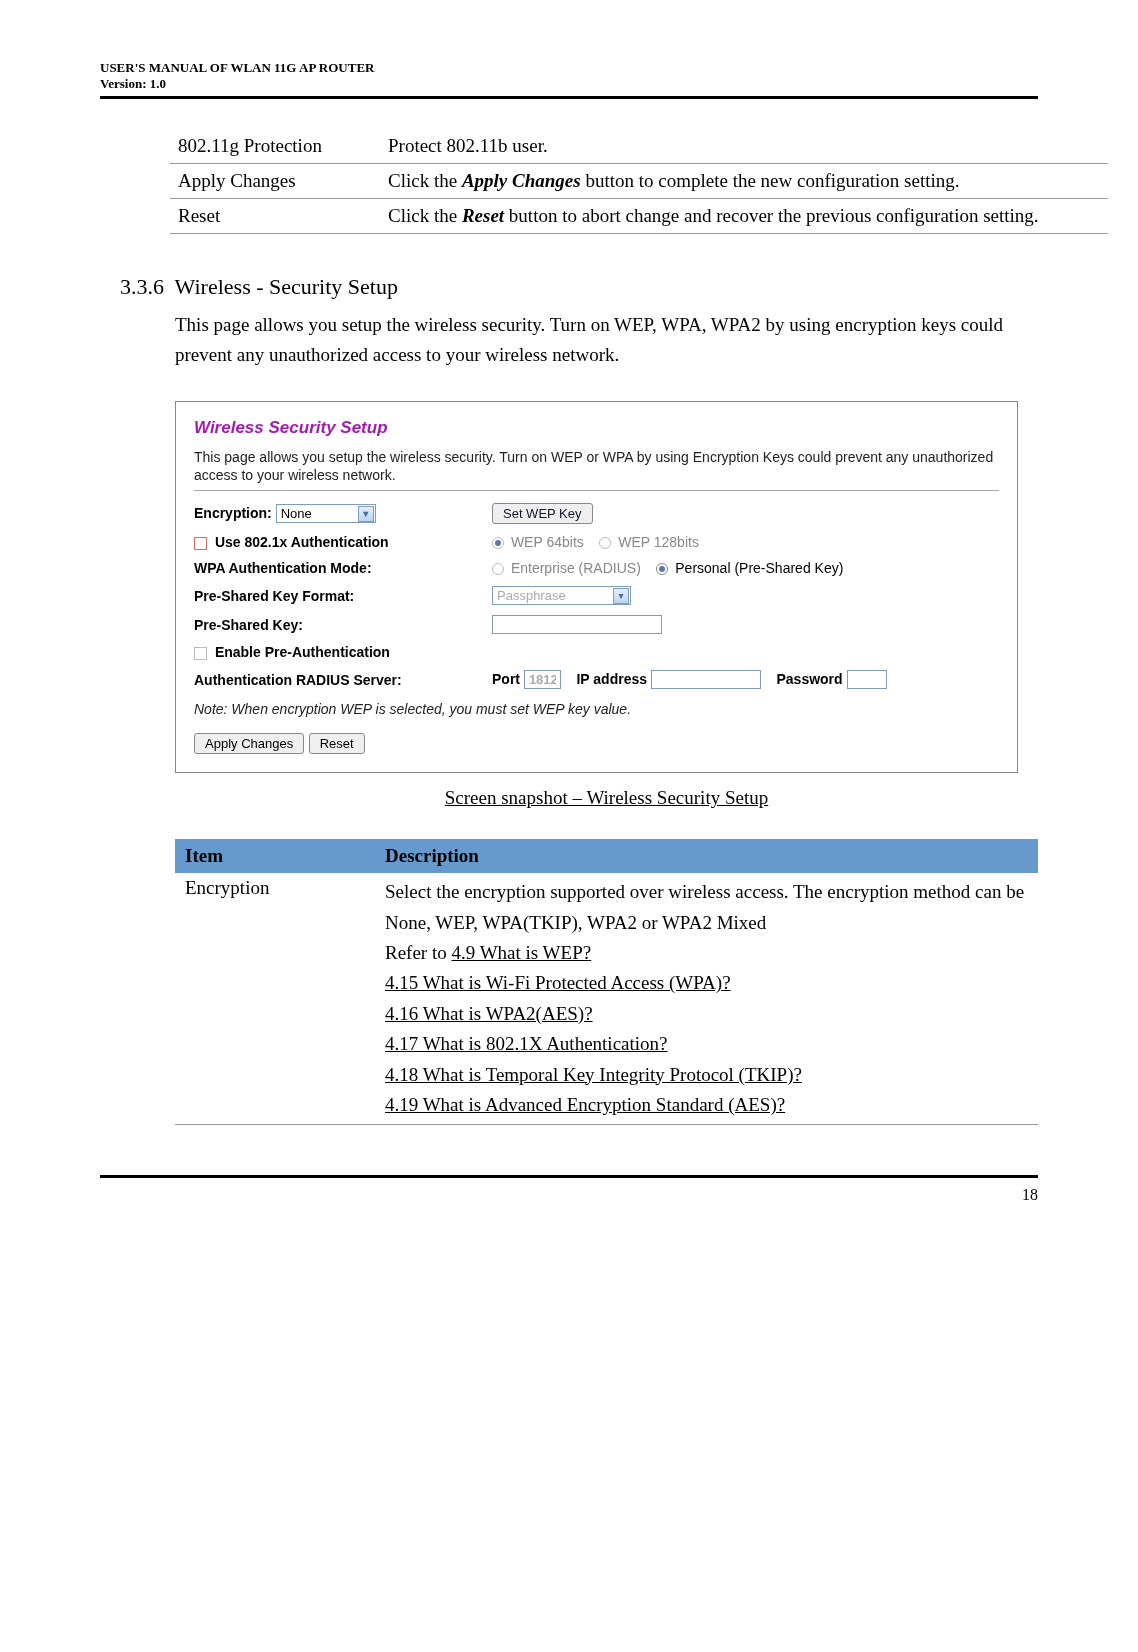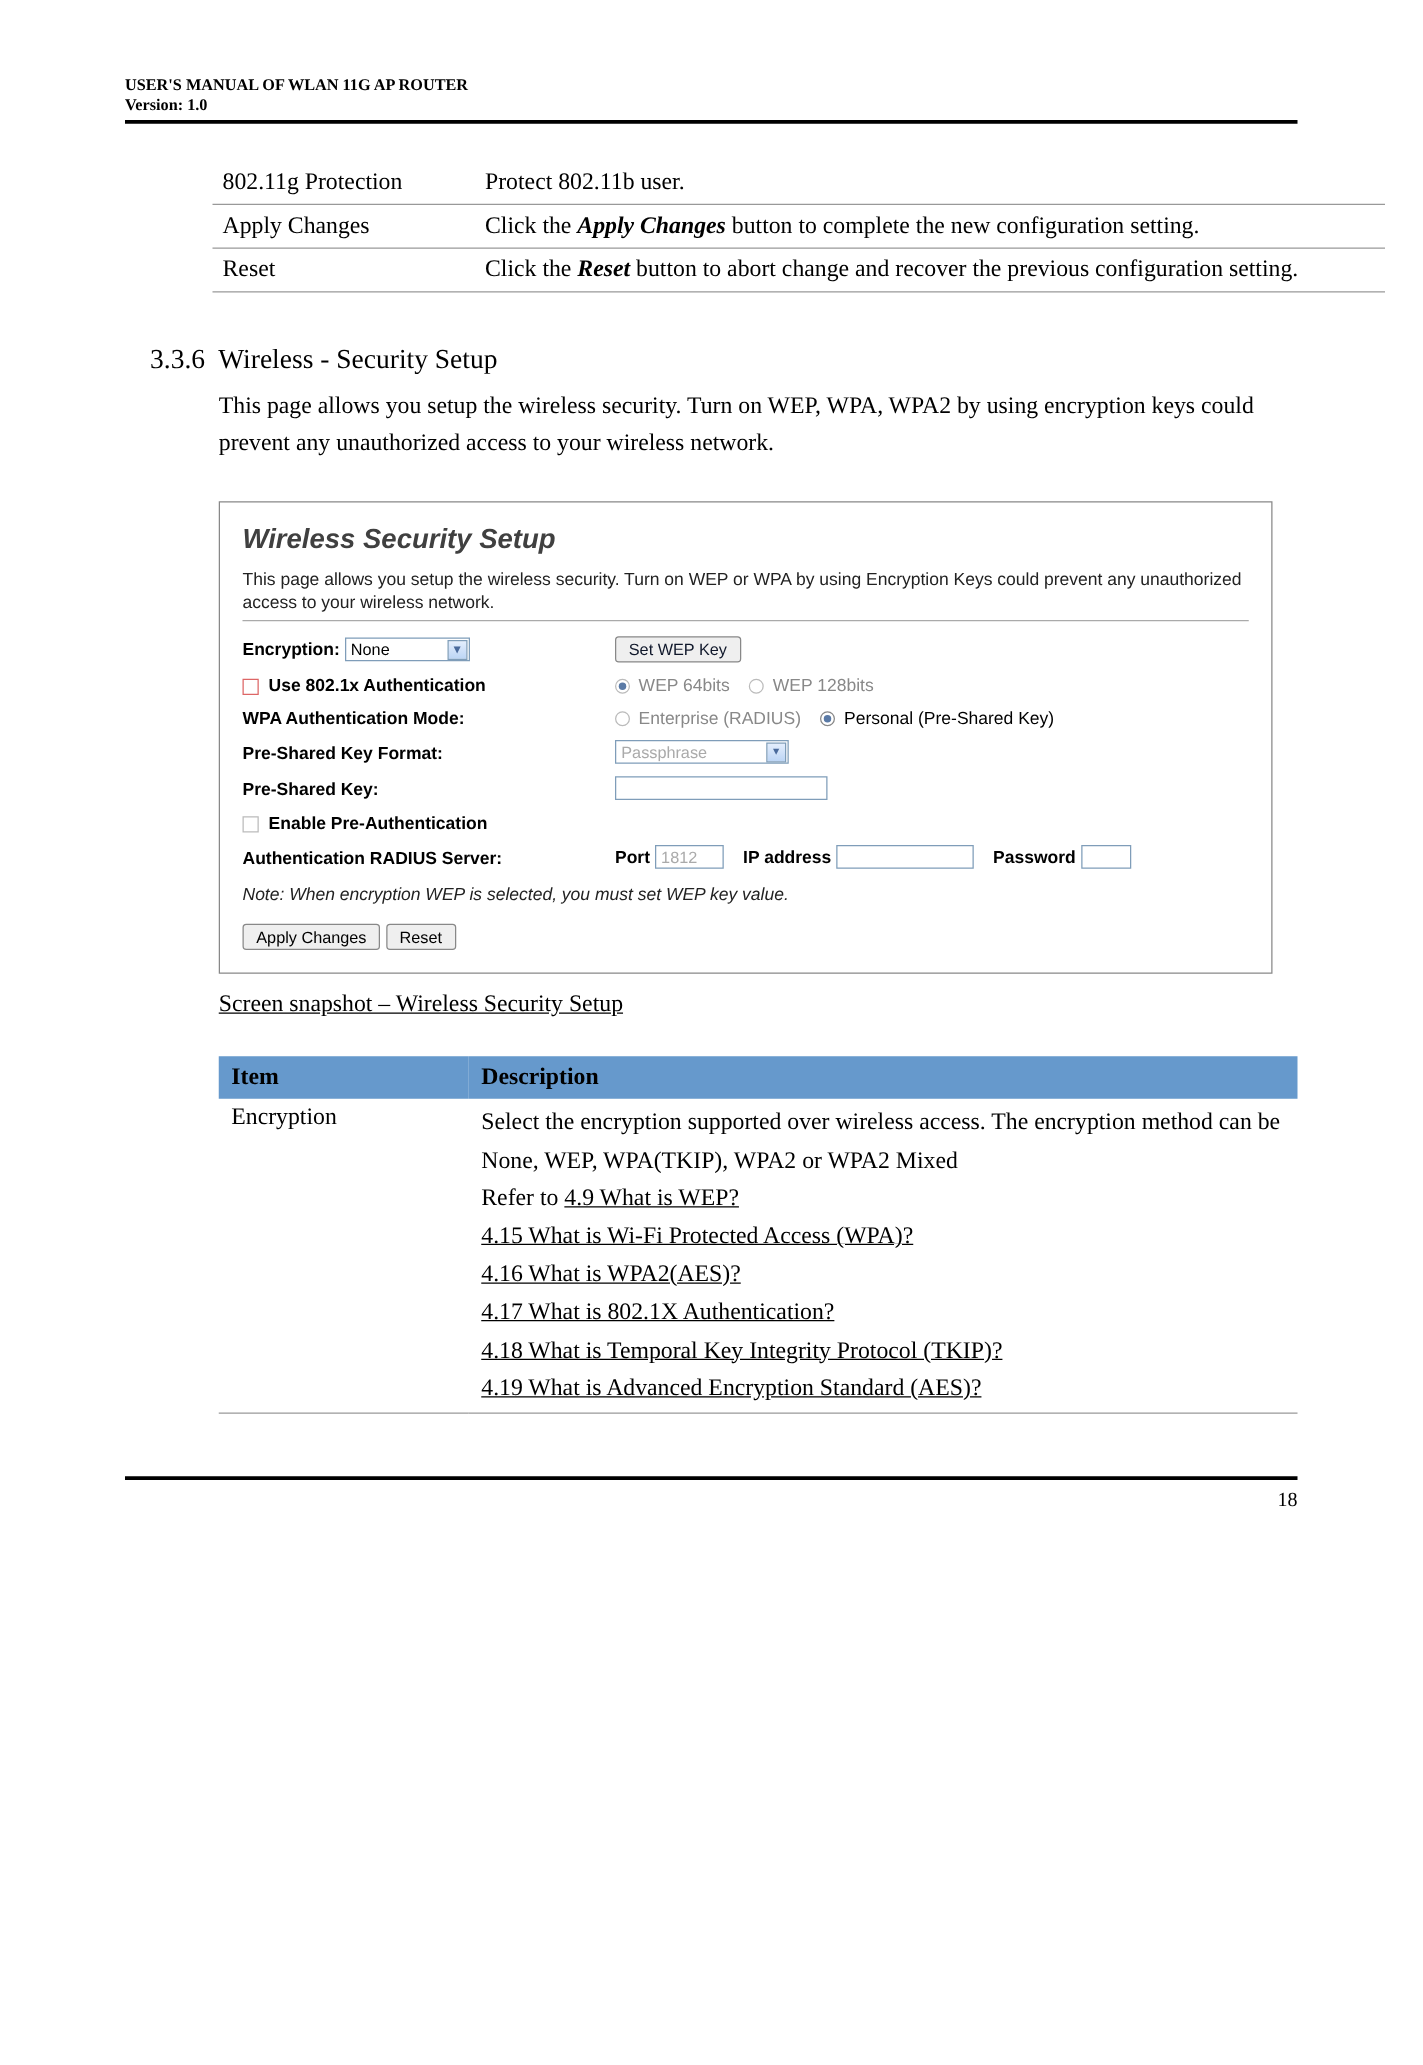--- a/index.html
+++ b/index.html
@@ -51,22 +51,22 @@
   }
   .screenshot-box {
     margin-left: 75px;
     margin-right: 20px;
     border: 1px solid #888;
     padding: 16px 18px 18px 18px;
     font-family: Arial, sans-serif;
     margin-bottom: 14px;
   }
   .ss-title {
-    color: #404040;
-    font-size: 22px;
+    color: #a21caf;
+    font-size: 17px;
     font-weight: bold;
     font-style: italic;
     margin-bottom: 10px;
   }
   .ss-desc {
     font-size: 14px;
     color: #222;
     margin-bottom: 6px;
     line-height: 1.3;
   }
@@ -158,20 +158,21 @@
     font-style: italic;
     font-size: 14px;
     color: #222;
     margin: 12px 0 16px 0;
   }
   .caption {
     margin-left: 75px;
     font-size: 19px;
     text-decoration: underline;
     margin-bottom: 30px;
+    text-align: center;
   }
   .desc-table {
     margin-left: 75px;
     width: calc(100% - 75px);
     border-collapse: collapse;
   }
   .desc-table th {
     background: #6699cc;
     color: #000;
     font-size: 19px;
@@ -290,21 +291,21 @@
     <span class="ss-label">
       <span class="ss-checkbox" style="border-color:#bbb;"></span>
       <span>Enable Pre-Authentication</span>
     </span>
   </div>
 
   <div class="ss-row ss-ip-row" style="margin-top:6px;">
     <span class="ss-label">Authentication RADIUS Server:</span>
     <span>
       <span class="ss-label-plain">Port</span>
-      <input class="ss-input disabled" style="width: 55px;" value="1812">
+      <input class="ss-input disabled" style="width: 37px; font-weight: bold;" value="1812">
       &nbsp;&nbsp;
       <span class="ss-label-plain">IP address</span>
       <input class="ss-input" style="width: 110px;">
       &nbsp;&nbsp;
       <span class="ss-label-plain">Password</span>
       <input class="ss-input" style="width: 40px;">
     </span>
   </div>
 
   <div class="ss-note">Note: When encryption WEP is selected, you must set WEP key value.</div>

